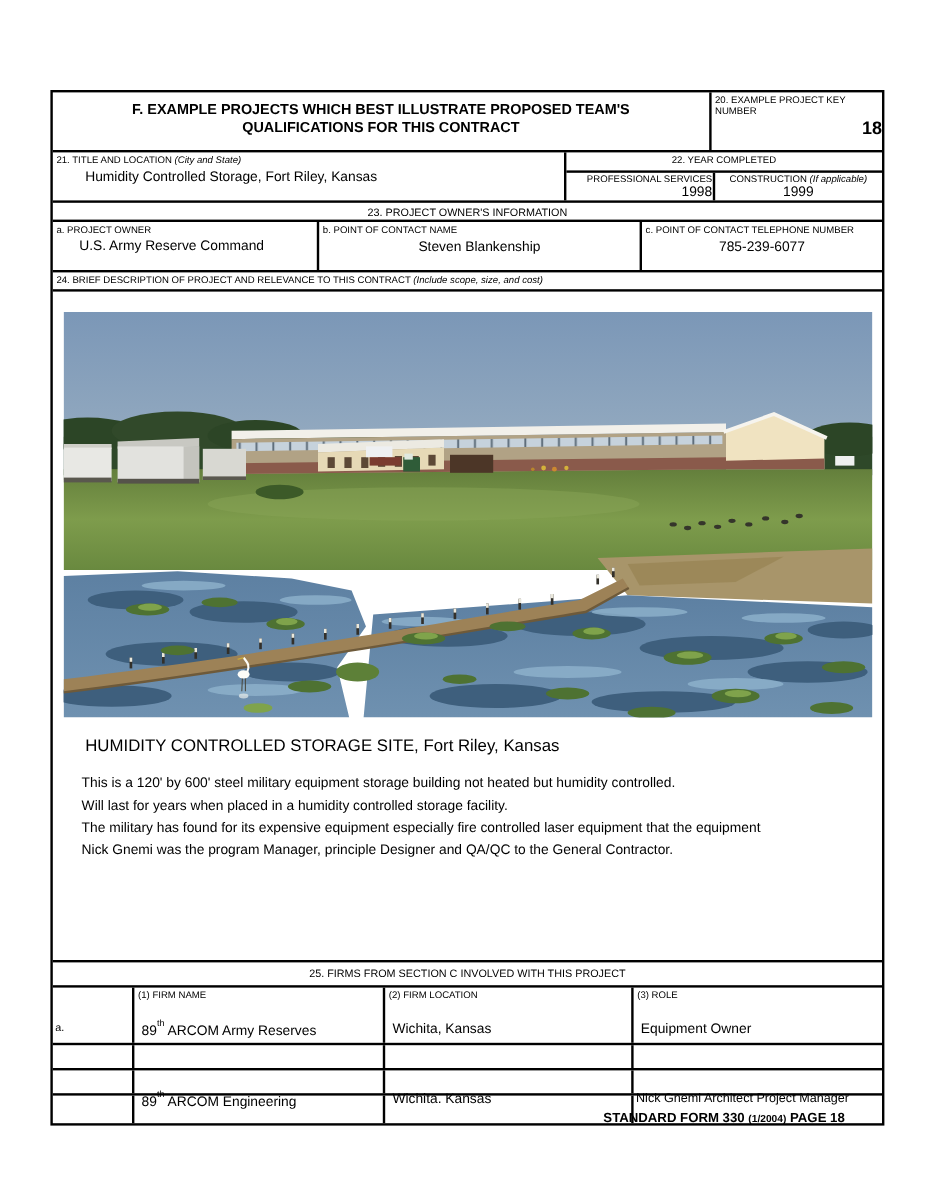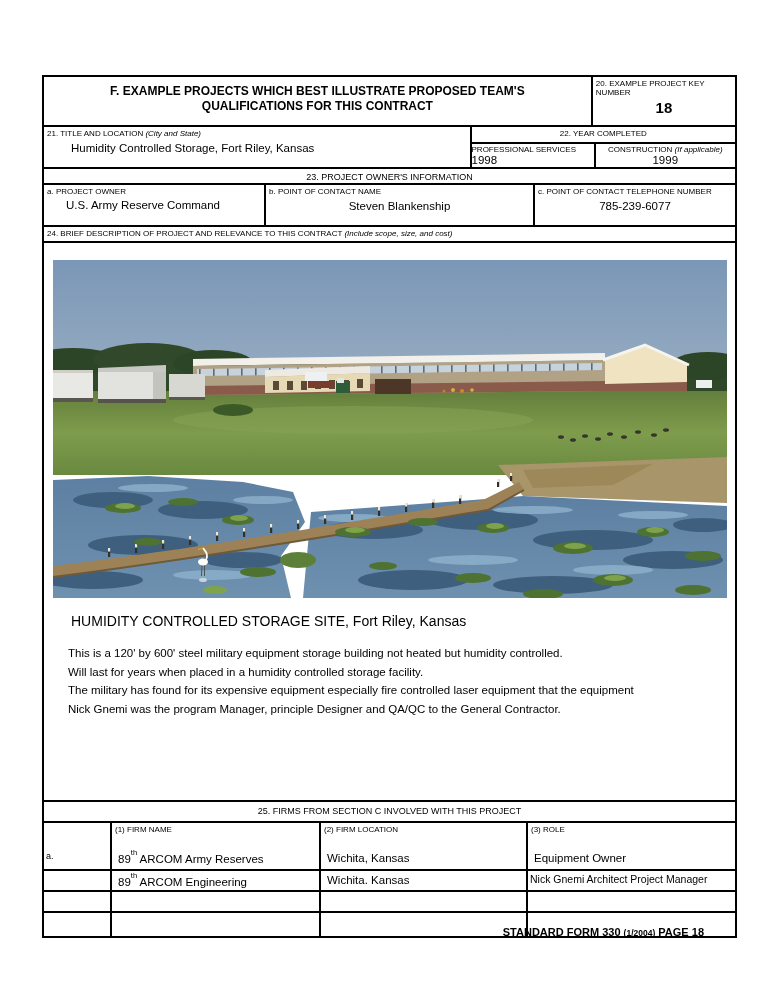--- a/index.html
+++ b/index.html
@@ -16,30 +16,30 @@
 
   .lbl { font-size: 8px; line-height: 9px; padding: 2px 2px 0 3px; }
   .lbl .it { font-style: italic; }
   .val { font-size: 11.5px; }
 
   
   .r-header { height: 50px; }
   .c-title { width: 550px; display: flex; align-items: flex-start; justify-content: center; }
   .c-title .t { font-weight: bold; font-size: 12px; line-height: 15px; text-align: center; max-width: 500px; padding-top: 7px; }
   .c-key { width: 145px; display: flex; flex-direction: column; }
-  .c-key .num { font-weight: bold; font-size: 15px; text-align: center; margin-top: 2px; }
+  .c-key .num { font-weight: bold; font-size: 15px; text-align: right; margin-top: 2px; }
 
   
   .r-21 { height: 42px; }
   .c-21 { width: 428px; }
   .c-21 .val { padding: 4px 0 0 27px; }
   .c-22 { width: 267px; border-left: 2px solid #000; display: flex; flex-direction: column; }
   .c-22-head { height: 30px; border-bottom: 2px solid #000; font-size: 8px; text-align: center; padding-top: 2px; }
   .c-22-body { flex: 1; display: flex; }
-  .c-ps { width: 122px; display: flex; flex-direction: column; align-items: flex-start; }
+  .c-ps { width: 122px; display: flex; flex-direction: column; align-items: flex-end; }
   .c-con { flex: 1; border-left: 2px solid #000; display: flex; flex-direction: column; align-items: center; }
   .c-22-body .lbl { padding: 1px 0 0 0; text-align: center; }
   .c-22-body .val { line-height: 13px; }
 
   
   .bar { height: 16px; font-size: 9px; text-align: center; padding-top: 2.5px; display: block; }
 
   
   .r-abc { height: 42px; }
   .c-a { width: 220px; }
@@ -62,21 +62,21 @@
   .f-row { display: flex; border-bottom: 2px solid #000; }
   .f-row:last-child { border-bottom: none; }
   .f-letter { width: 66px; font-size: 9px; padding: 28px 0 0 2px; }
   .f-name { width: 209px; gap: 17px; }
   .f-loc { width: 207px; }
   .f-role { flex: 1; }
   .f-a { height: 48px; }
   .f-a .fcell { display: flex; flex-direction: column; justify-content: space-between; }
   .f-a .fval { padding: 0 0 5px 6px; }
   .f-b { height: 21px; }
-  .f-b .fval { padding: 3px 0 0 6px; }
+  .f-b .fval { padding: 3px 0 0 6px; margin-top: 36px; }
   .f-b .f-role .fval { padding: 2px 0 0 2px; font-size: 10.5px; }
   .f-empty1 { height: 21px; }
   .f-empty2 { height: 23px; }
   .fval { font-size: 11.5px; }
   .fval sup { font-size: 7.5px; position: relative; top: -3.5px; }
 
   .footer { position: absolute; left: 42px; top: 926px; width: 695px; text-align: right; padding-right: 33px; font-size: 11px; font-weight: bold; }
   .footer .rev { font-weight: bold; font-size: 8.5px; }
 </style>
 </head>

